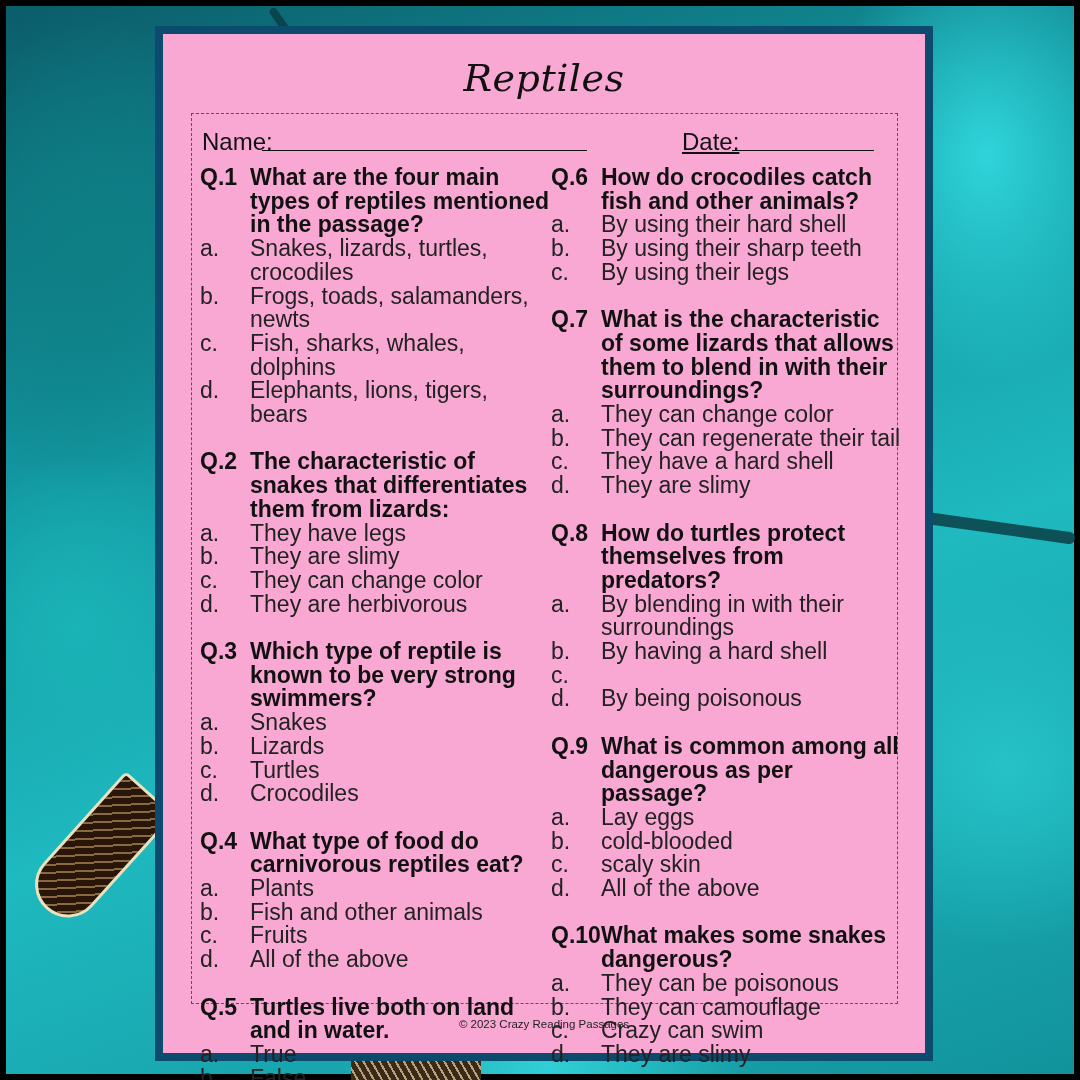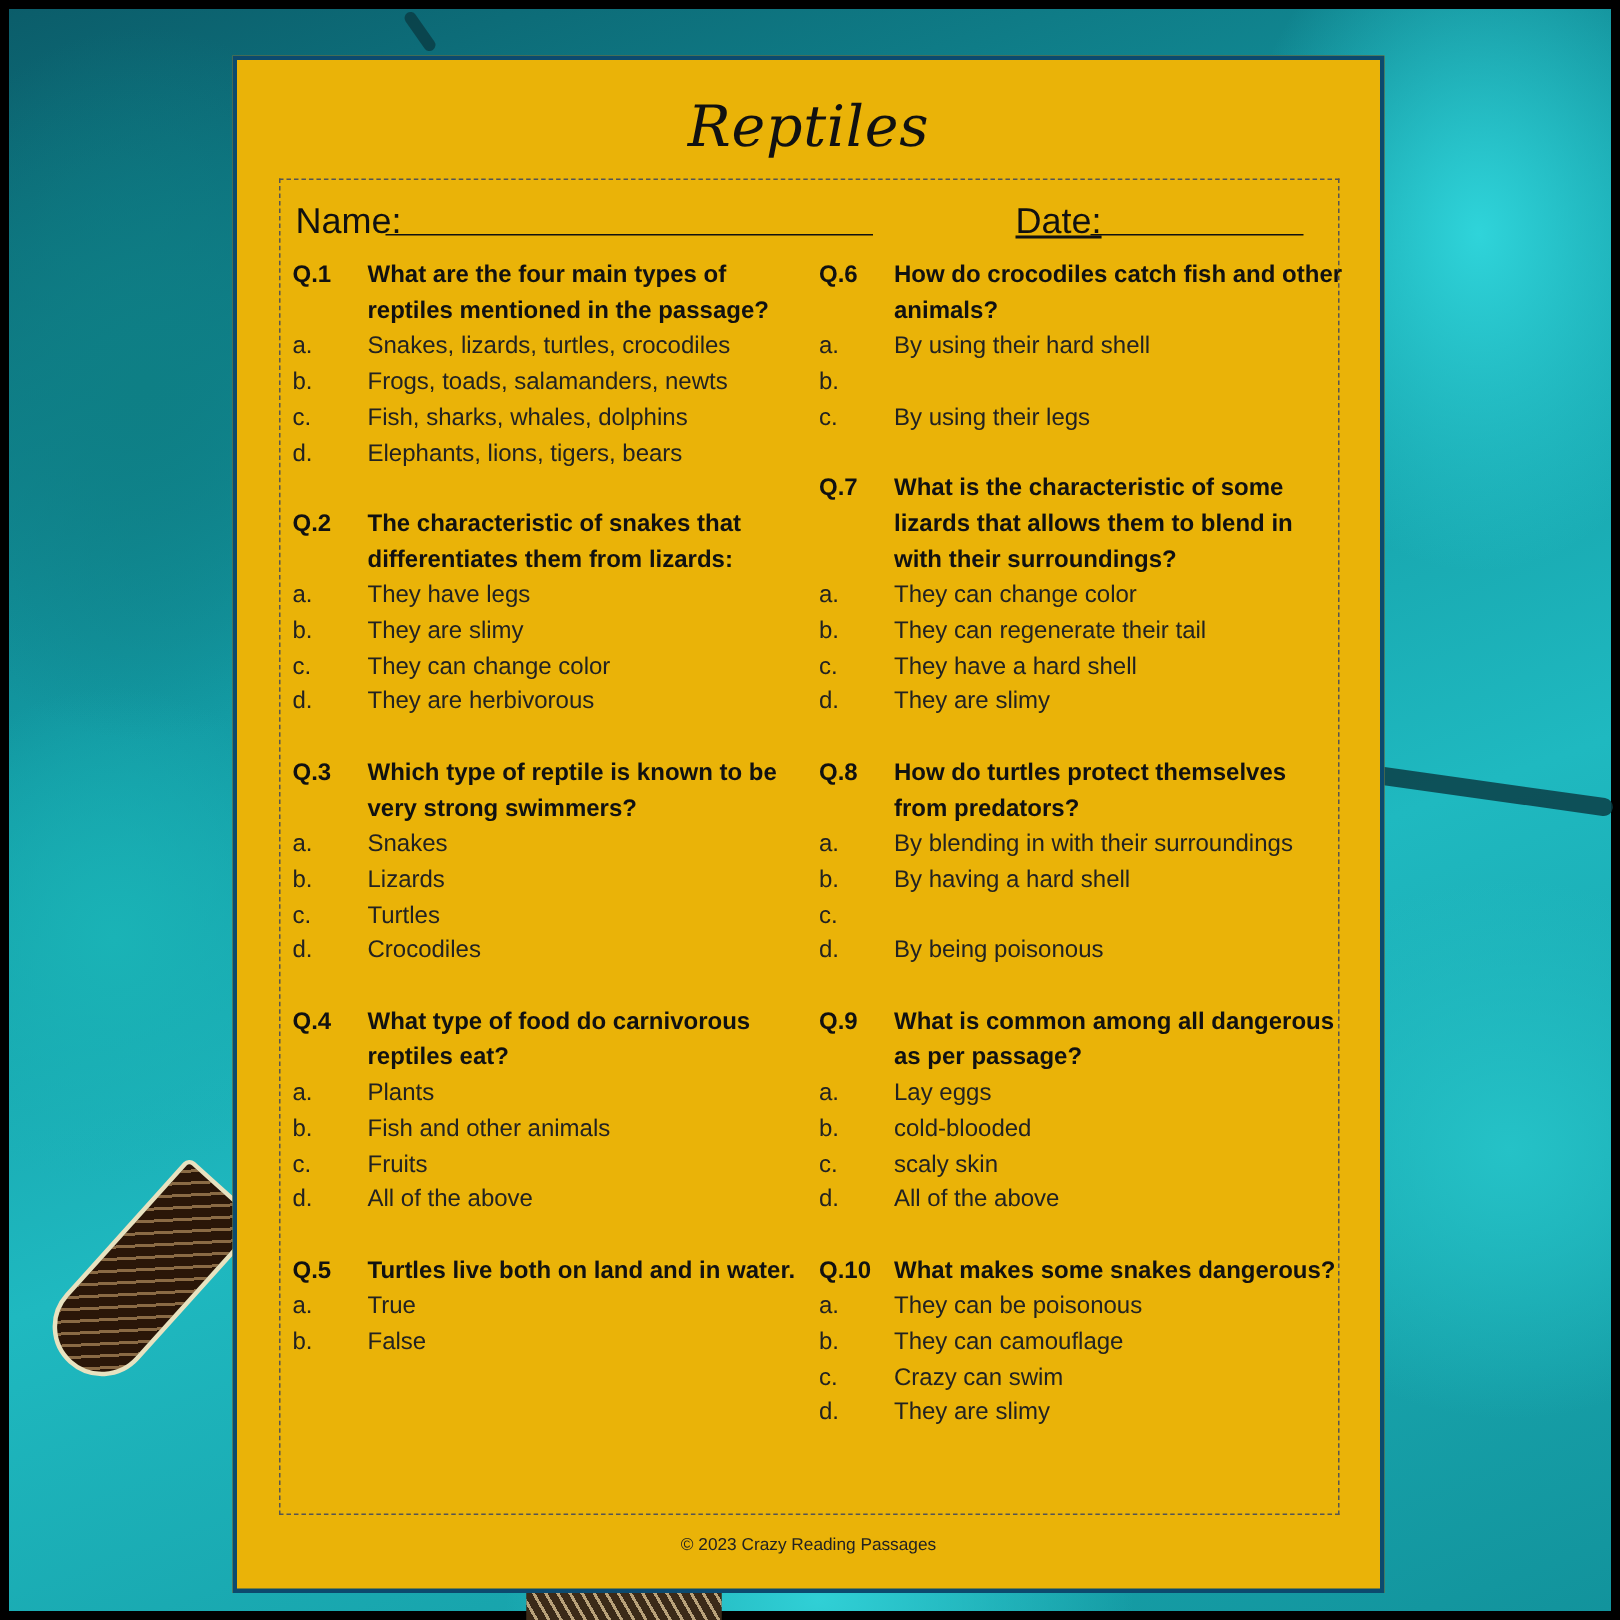--- a/index.html
+++ b/index.html
@@ -32,21 +32,21 @@
     transform-origin:left center;
   }
   .turtle-shell-bottom {
     position:absolute; left:345px; top:1054px; width:130px; height:20px;
     background:
       repeating-linear-gradient(60deg, #3b2a18 0 5px, #b9a27a 5px 7px),
       #3b2a18;
   }
   .page {
     position:absolute; left:155px; top:26px; width:762px; height:1019px;
-    background:#eab308; border:3px solid #0c4a6e;margin-top:11px;
+    background:#f9a8d4; border:8px solid #0c4a6e;
   }
   .title {
     position:absolute; left:0; right:0; top:22px; text-align:center;
     font-family:"DejaVu Serif", serif; font-style:italic;
     font-size:38px; color:#111; letter-spacing:0.5px;
   }
   .box {
     position:absolute; left:28px; top:79px; width:705px; height:889px;
     border:1.5px dashed #555;
   }
@@ -59,21 +59,21 @@
     position:absolute; left:60px; top:22px; width:325px; border-bottom:1.5px solid #111;
   }
   .date-label { position:absolute; left:480px; top:0;text-decoration:underline; }
   .date-line {
     position:absolute; left:530px; top:22px; width:142px; border-bottom:1.5px solid #111;
   }
   .col { position:absolute; top:52px; width:350px; }
   .col.left { left:8px; }
   .col.right { left:359px; }
   .q { margin-bottom:23.7px; }
-  .row { position:relative; min-height:23.7px; line-height:23.7px; font-size:16px; color:#222; }
+  .row { position:relative; min-height:23.7px; line-height:23.7px; font-size:23px; color:#222; }
   .row .lbl { position:absolute; left:0; top:0; width:50px; }
   .row .txt { display:block; margin-left:50px; }
   .qrow { font-weight:bold; color:#111; }
   .footer {
     position:absolute; left:0; right:0; top:984px; text-align:center;
     font-size:11.5px; color:#222;
   }
 </style>
 </head>
 <body>
@@ -205,20 +205,21 @@
           <div class="row qrow">
             <span class="lbl">Q.6</span>
             <span class="txt">How do crocodiles catch fish and other animals?</span>
           </div>
           <div class="row">
             <span class="lbl">a.</span>
             <span class="txt">By using their hard shell</span>
           </div>
           <div class="row">
             <span class="lbl">b.</span>
+            <span class="txt">By using their sharp teeth</span>
           </div>
           <div class="row">
             <span class="lbl">c.</span>
             <span class="txt">By using their legs</span>
           </div>
         </div>
         <div class="q">
           <div class="row qrow">
             <span class="lbl">Q.7</span>
             <span class="txt">What is the characteristic of some lizards that allows them to blend in with their surroundings?</span>

